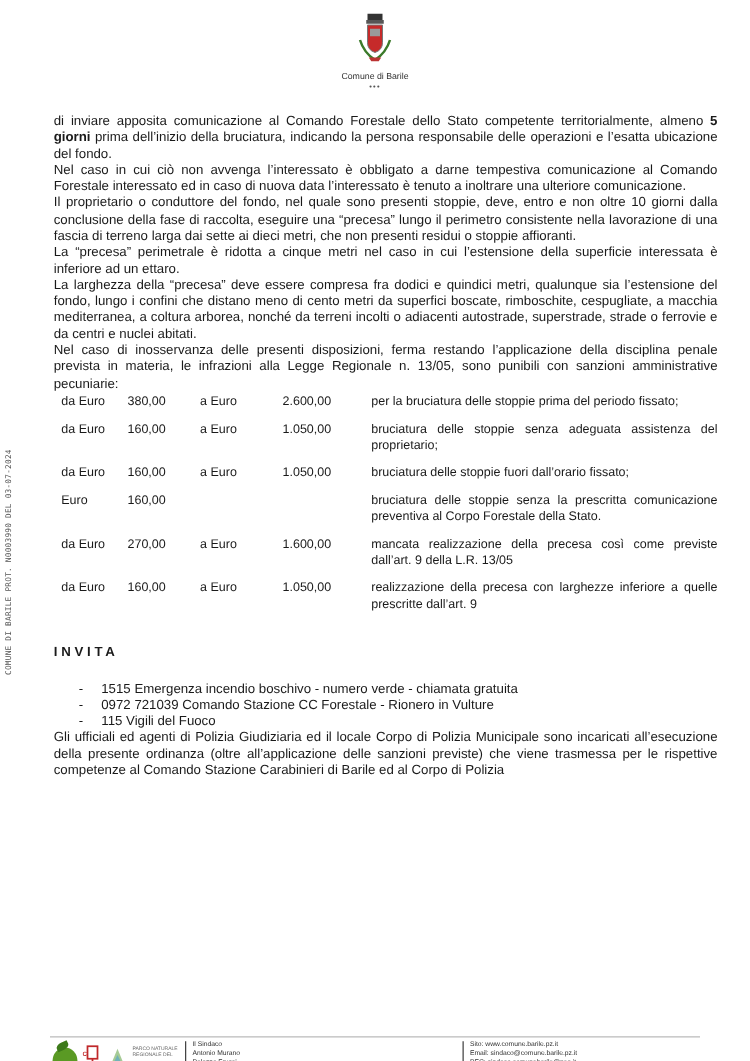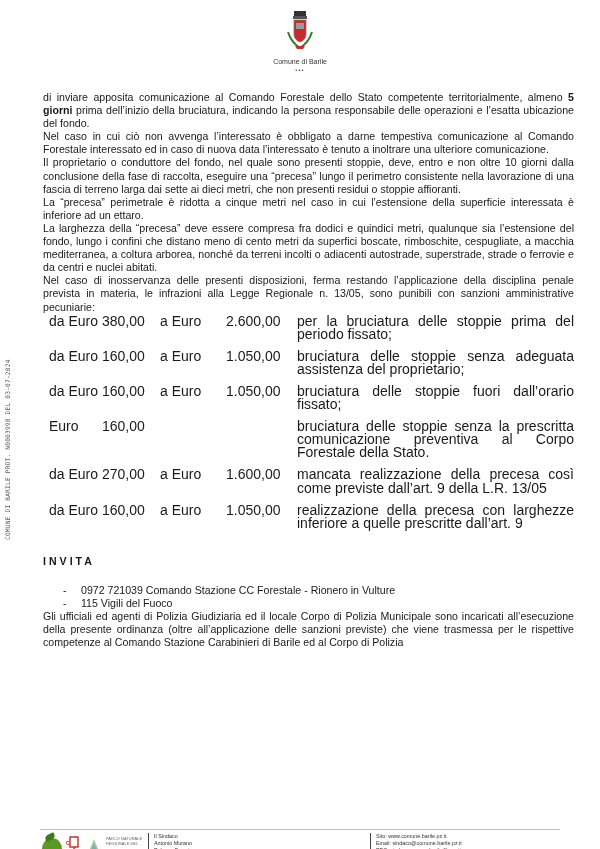--- a/index.html
+++ b/index.html
@@ -8,21 +8,21 @@
   .header { position:absolute; left:0; top:0; width:600px; height:82px; text-align:center; }
   .crest { position:absolute; left:285px; top:10px; width:30px; height:42px; }
   .comune { position:absolute; left:0; width:600px; top:58px; font-size:7px; color:#333; text-align:center; }
   .stars { position:absolute; left:0; width:600px; top:67px; font-size:6px; color:#555; text-align:center; letter-spacing:1px; }
   .side-stamp { position:absolute; left:4px; top:540px; transform:rotate(-90deg); transform-origin:left top;
                 font-family:"DejaVu Sans Mono", monospace; font-size:6.2px; color:#555; white-space:nowrap; letter-spacing:0.2px; }
   .body-text { position:absolute; left:43px; top:91px; width:531px; font-size:10.6px; line-height:13.1px; }
   .p { margin:0; text-align:justify; }
   b { font-weight:bold; }
   table.fines { border-collapse:collapse; width:531px; margin-top:1px; }
-  table.fines td { vertical-align:top; padding:0; font-size:14px; line-height:13.1px; }
+  table.fines td { vertical-align:top; padding:0; font-size:10px; line-height:13.1px; }
   table.fines tr.row td { padding-bottom:9px; }
   .c1 { width:53px; padding-left:6px !important; }
   .c2 { width:58px; }
   .c3 { width:66px; }
   .c4 { width:71px; }
   .c5 { text-align:justify; padding-left:0; }
   .invita { text-align:left; font-weight:bold; letter-spacing:3px; margin-top:16px; margin-bottom:16px; font-size:10.6px; }
   ul.numbers { list-style:none; margin:0; padding:0 0 0 20px; }
   ul.numbers li { position:relative; padding-left:18px; }
   ul.numbers li::before { content:"-"; position:absolute; left:0; }
@@ -106,20 +106,21 @@
           <td class="c2">160,00</td>
           <td class="c3">a Euro</td>
           <td class="c4">1.050,00</td>
           <td class="c5">realizzazione della precesa con larghezze inferiore a quelle prescritte dall’art. 9</td>
         </tr>
       </tbody>
   </table>
 
   <div class="invita">INVITA</div>
   <ul class="numbers">
+    <li>1515 Emergenza incendio boschivo - numero verde - chiamata gratuita</li>
     <li>0972 721039 Comando Stazione CC Forestale - Rionero in Vulture</li>
     <li>115 Vigili del Fuoco</li>
   </ul>
   <p class="p">Gli ufficiali ed agenti di Polizia Giudiziaria ed il locale Corpo di Polizia Municipale sono incaricati all’esecuzione della presente ordinanza (oltre all’applicazione delle sanzioni previste) che viene trasmessa per le rispettive competenze al Comando Stazione Carabinieri di Barile ed al Corpo di Polizia</p>
 </div>
 
 <div class="footer">
   <div class="logos">
     <div class="logo-green"></div>
     <div class="logo-leaf"></div>

